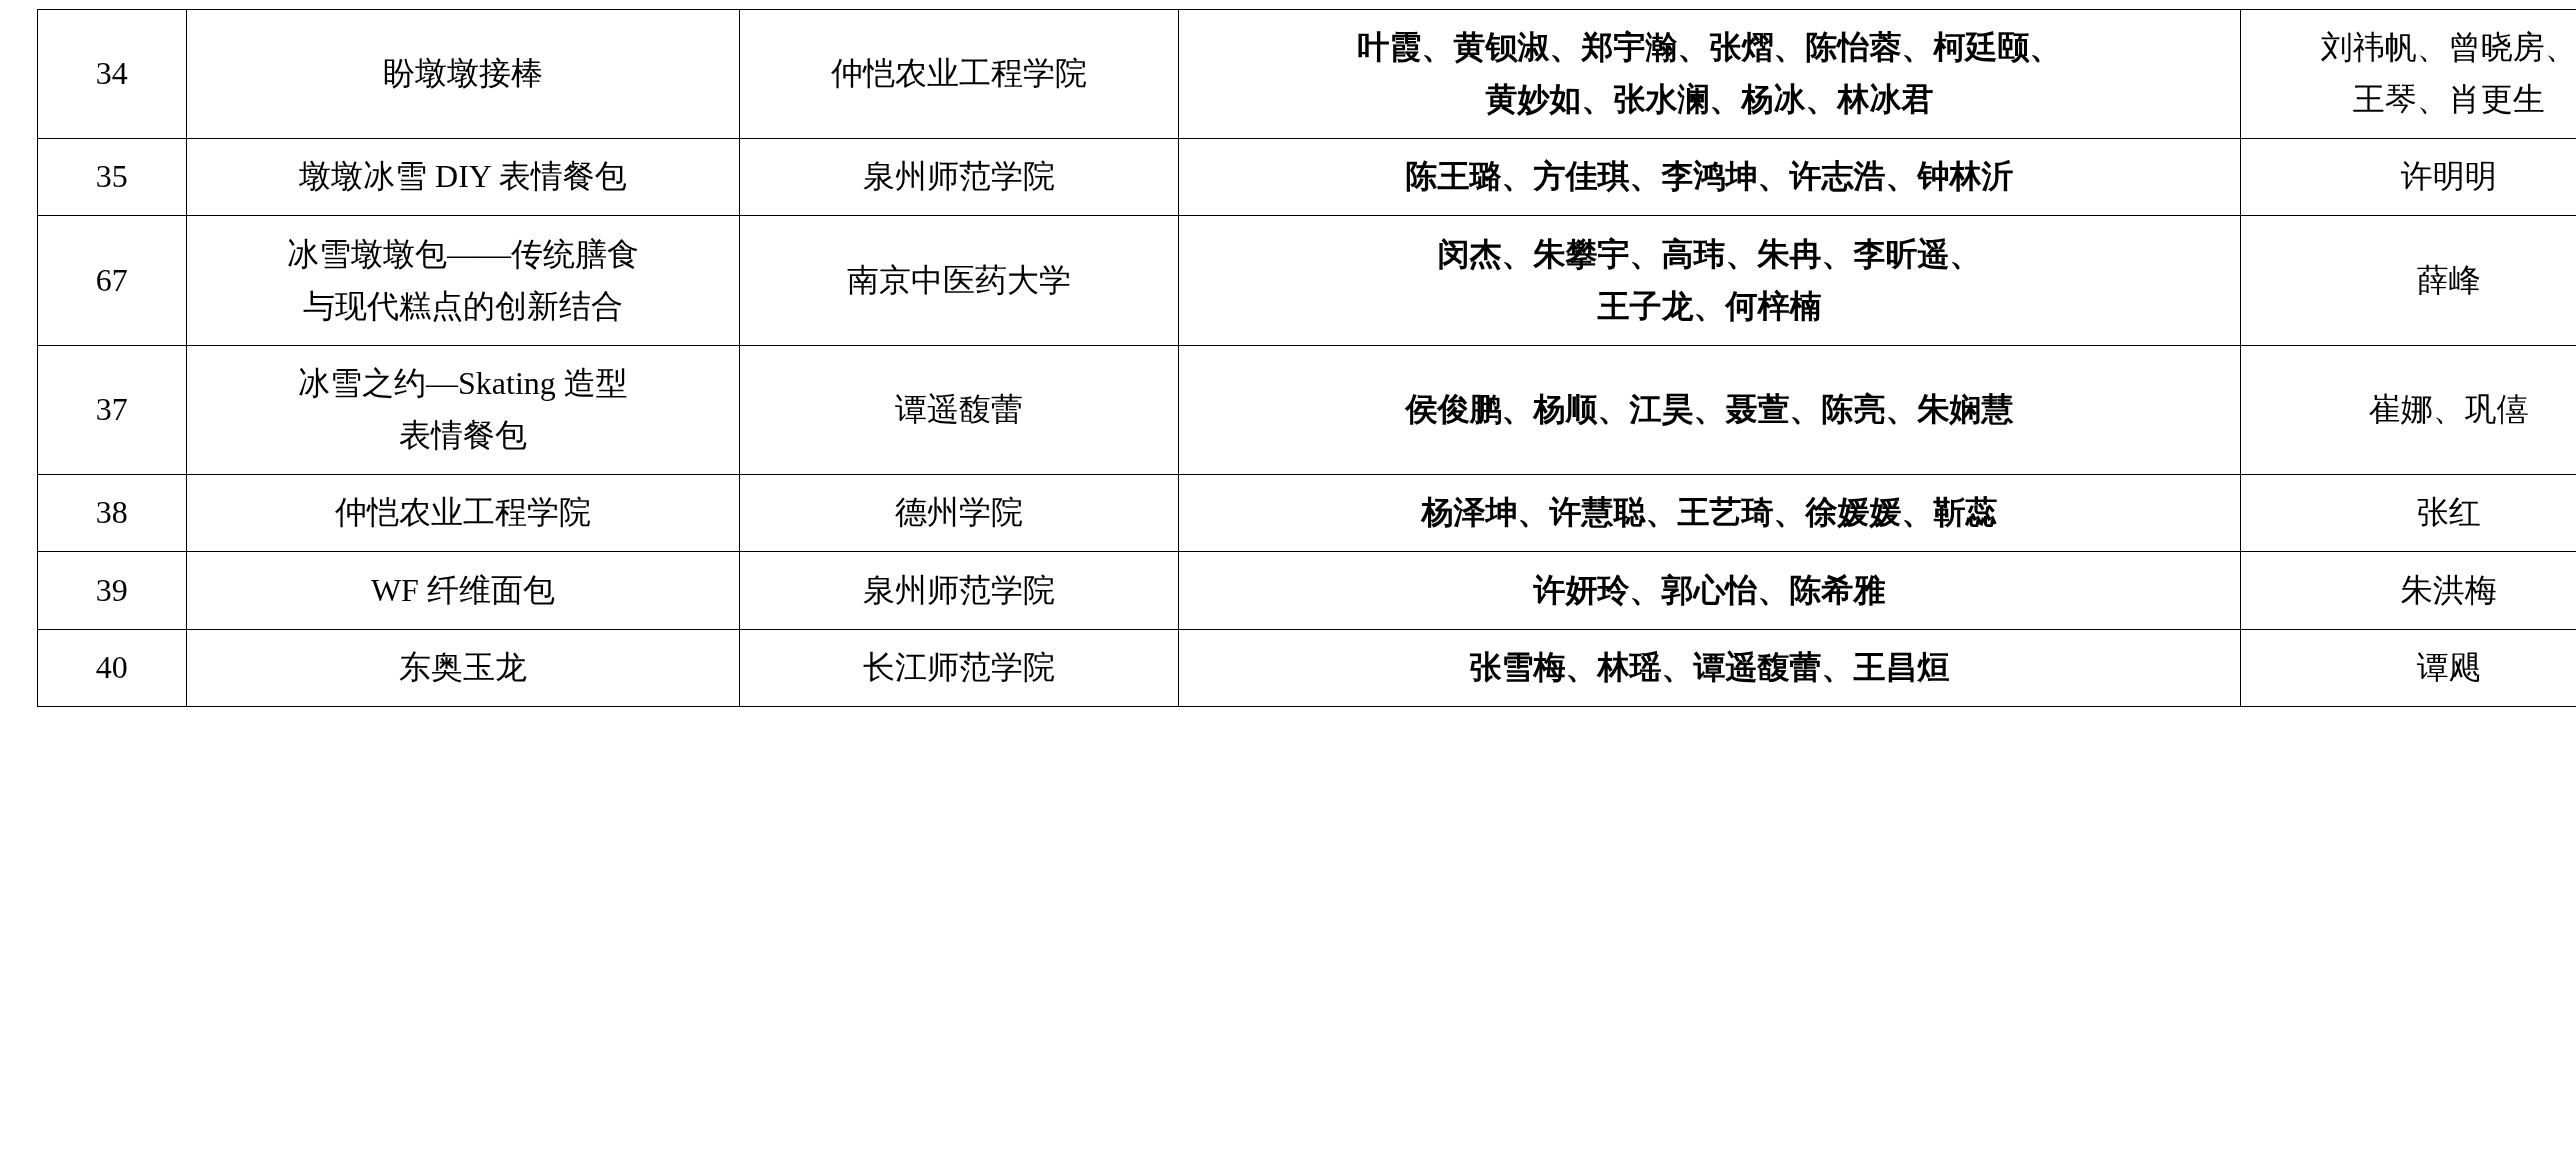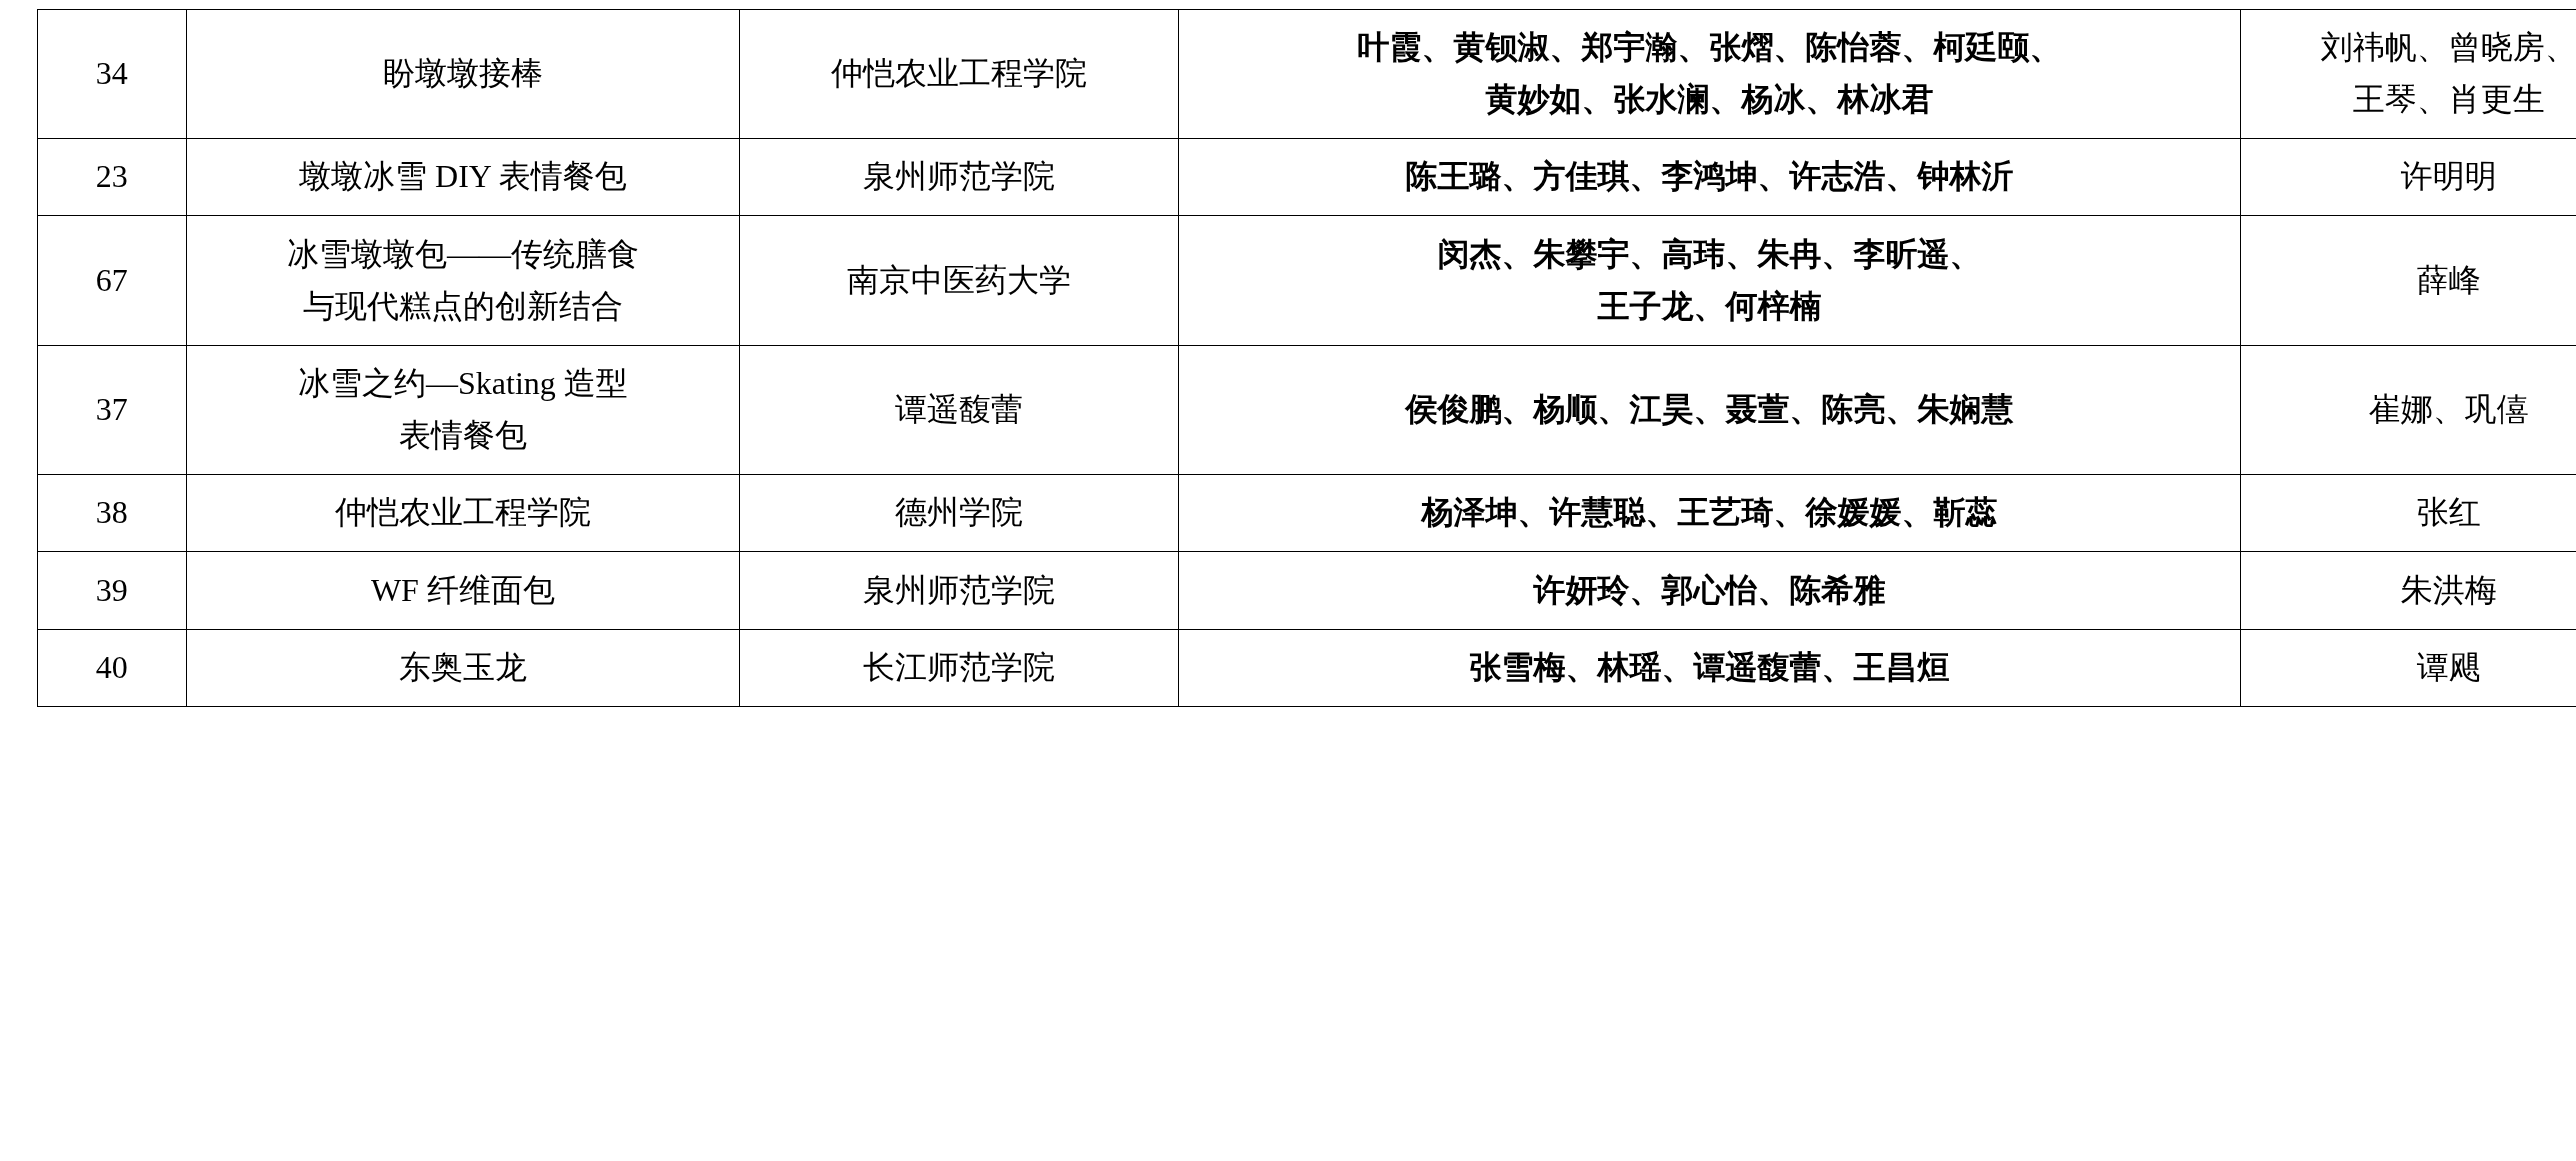--- a/index.html
+++ b/index.html
@@ -67,21 +67,21 @@
           <span class="cell-line">黄妙如、张水澜、杨冰、林冰君</span>
         </td>
         <td class="col-teacher">
           <span class="cell-line">刘祎帆、曾晓房、</span>
           <span class="cell-line">王琴、肖更生</span>
         </td>
       </tr>
 
       <tr>
         <td class="col-no">
-          <span class="cell-line">23</span>
+          <span class="cell-line">35</span>
         </td>
         <td class="col-name">
           <span class="cell-line">墩墩冰雪 DIY 表情餐包</span>
         </td>
         <td class="col-school">
           <span class="cell-line">泉州师范学院</span>
         </td>
         <td class="col-members">
           <span class="cell-line">陈王璐、方佳琪、李鸿坤、许志浩、钟林沂</span>
         </td>

